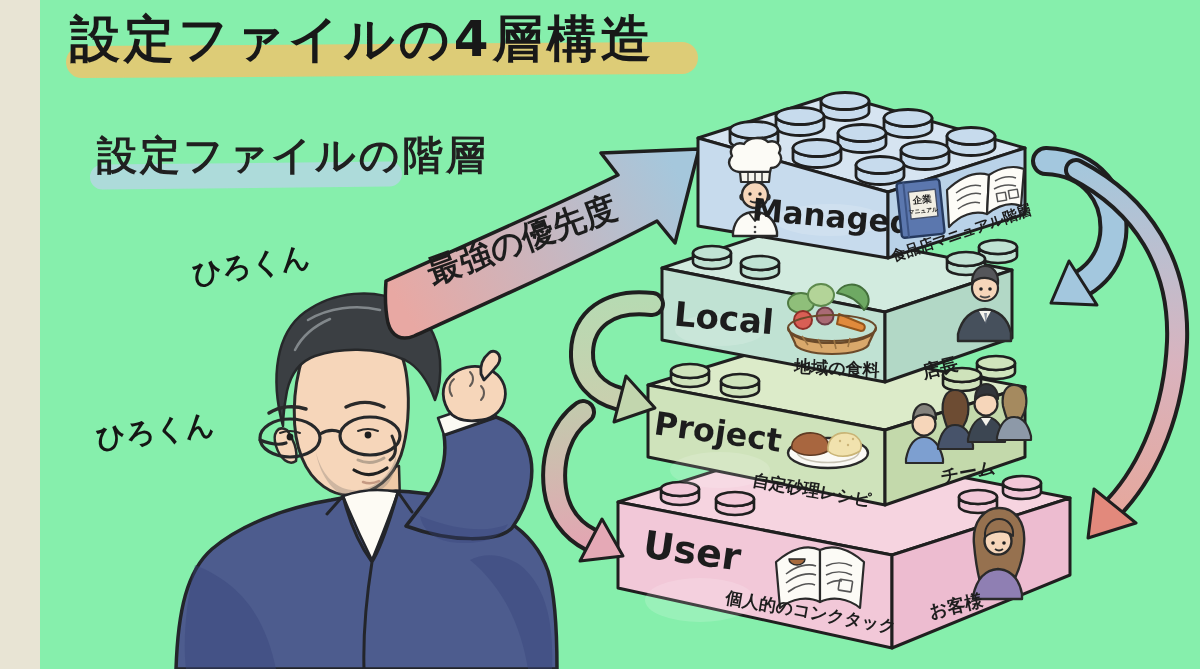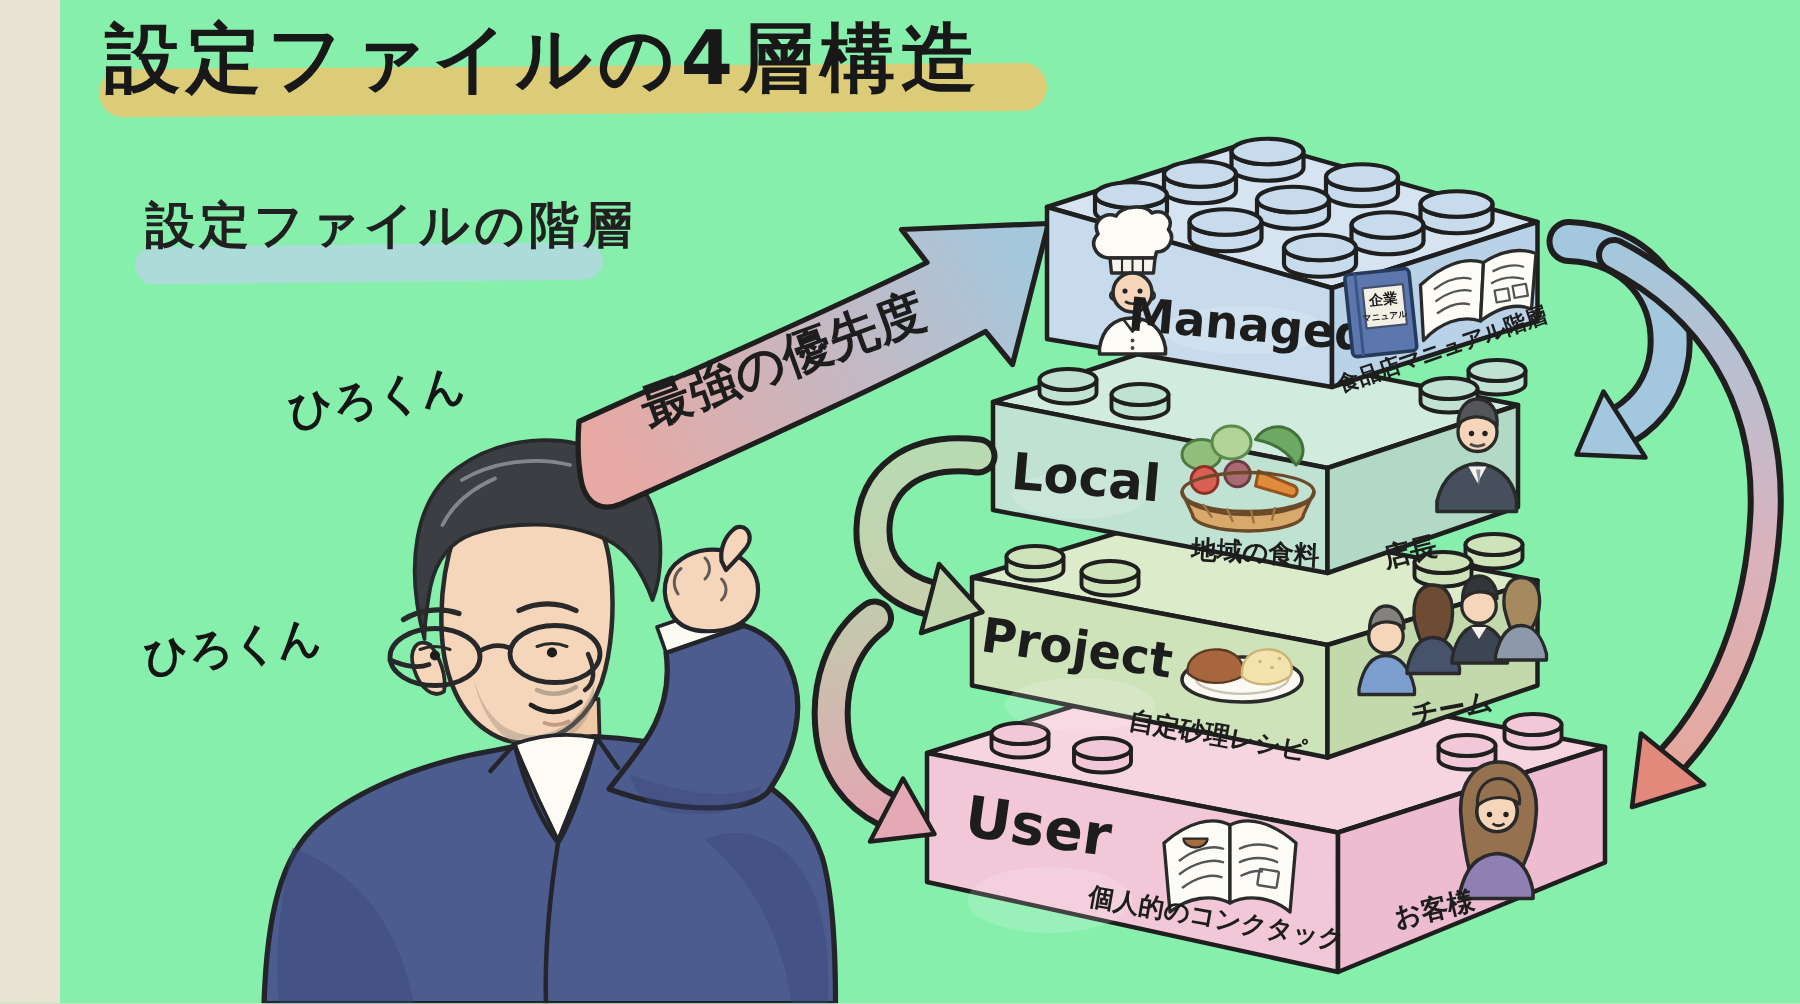--- a/index.html
+++ b/index.html
@@ -10,21 +10,21 @@
     color:#1b1b1b;
     margin-left:40px;
   }
   #art{position:absolute;left:0;top:0;width:1200px;height:669px;}
   svg text{font-family:"DejaVu Sans","Liberation Sans",sans-serif;fill:#1d1d1d;}
   .overlay{position:absolute;white-space:nowrap;}
   .hl{position:absolute;z-index:1;}
   .hl-title{left:26px;top:44px;width:632px;height:32px;background:#f3c36a;opacity:.8;border-radius:16px;transform:rotate(-.4deg);}
   .hl-sub{left:50px;top:163px;width:312px;height:25px;background:#b4d7e2;opacity:.85;border-radius:13px;transform:rotate(-.6deg);}
   #title{left:30px;top:6px;z-index:2;font-size:50px;font-weight:700;letter-spacing:4px;color:#181818;}
-  #subtitle{left:57px;top:128px;z-index:2;font-size:33px;font-weight:700;letter-spacing:3px;color:#202020;}
+  #subtitle{left:57px;top:128px;z-index:2;font-size:40px;font-weight:700;letter-spacing:3px;color:#202020;}
   .name-label{font-size:29px;font-weight:700;color:#151515;z-index:2;}
   #label-top{left:152px;top:246px;transform:rotate(-9deg);}
   #label-side{left:56px;top:412px;transform:rotate(-7deg);}
 </style>
 </head>
 <body>
 
 <div id="canvas">
 
   <div class="hl hl-title"></div>

